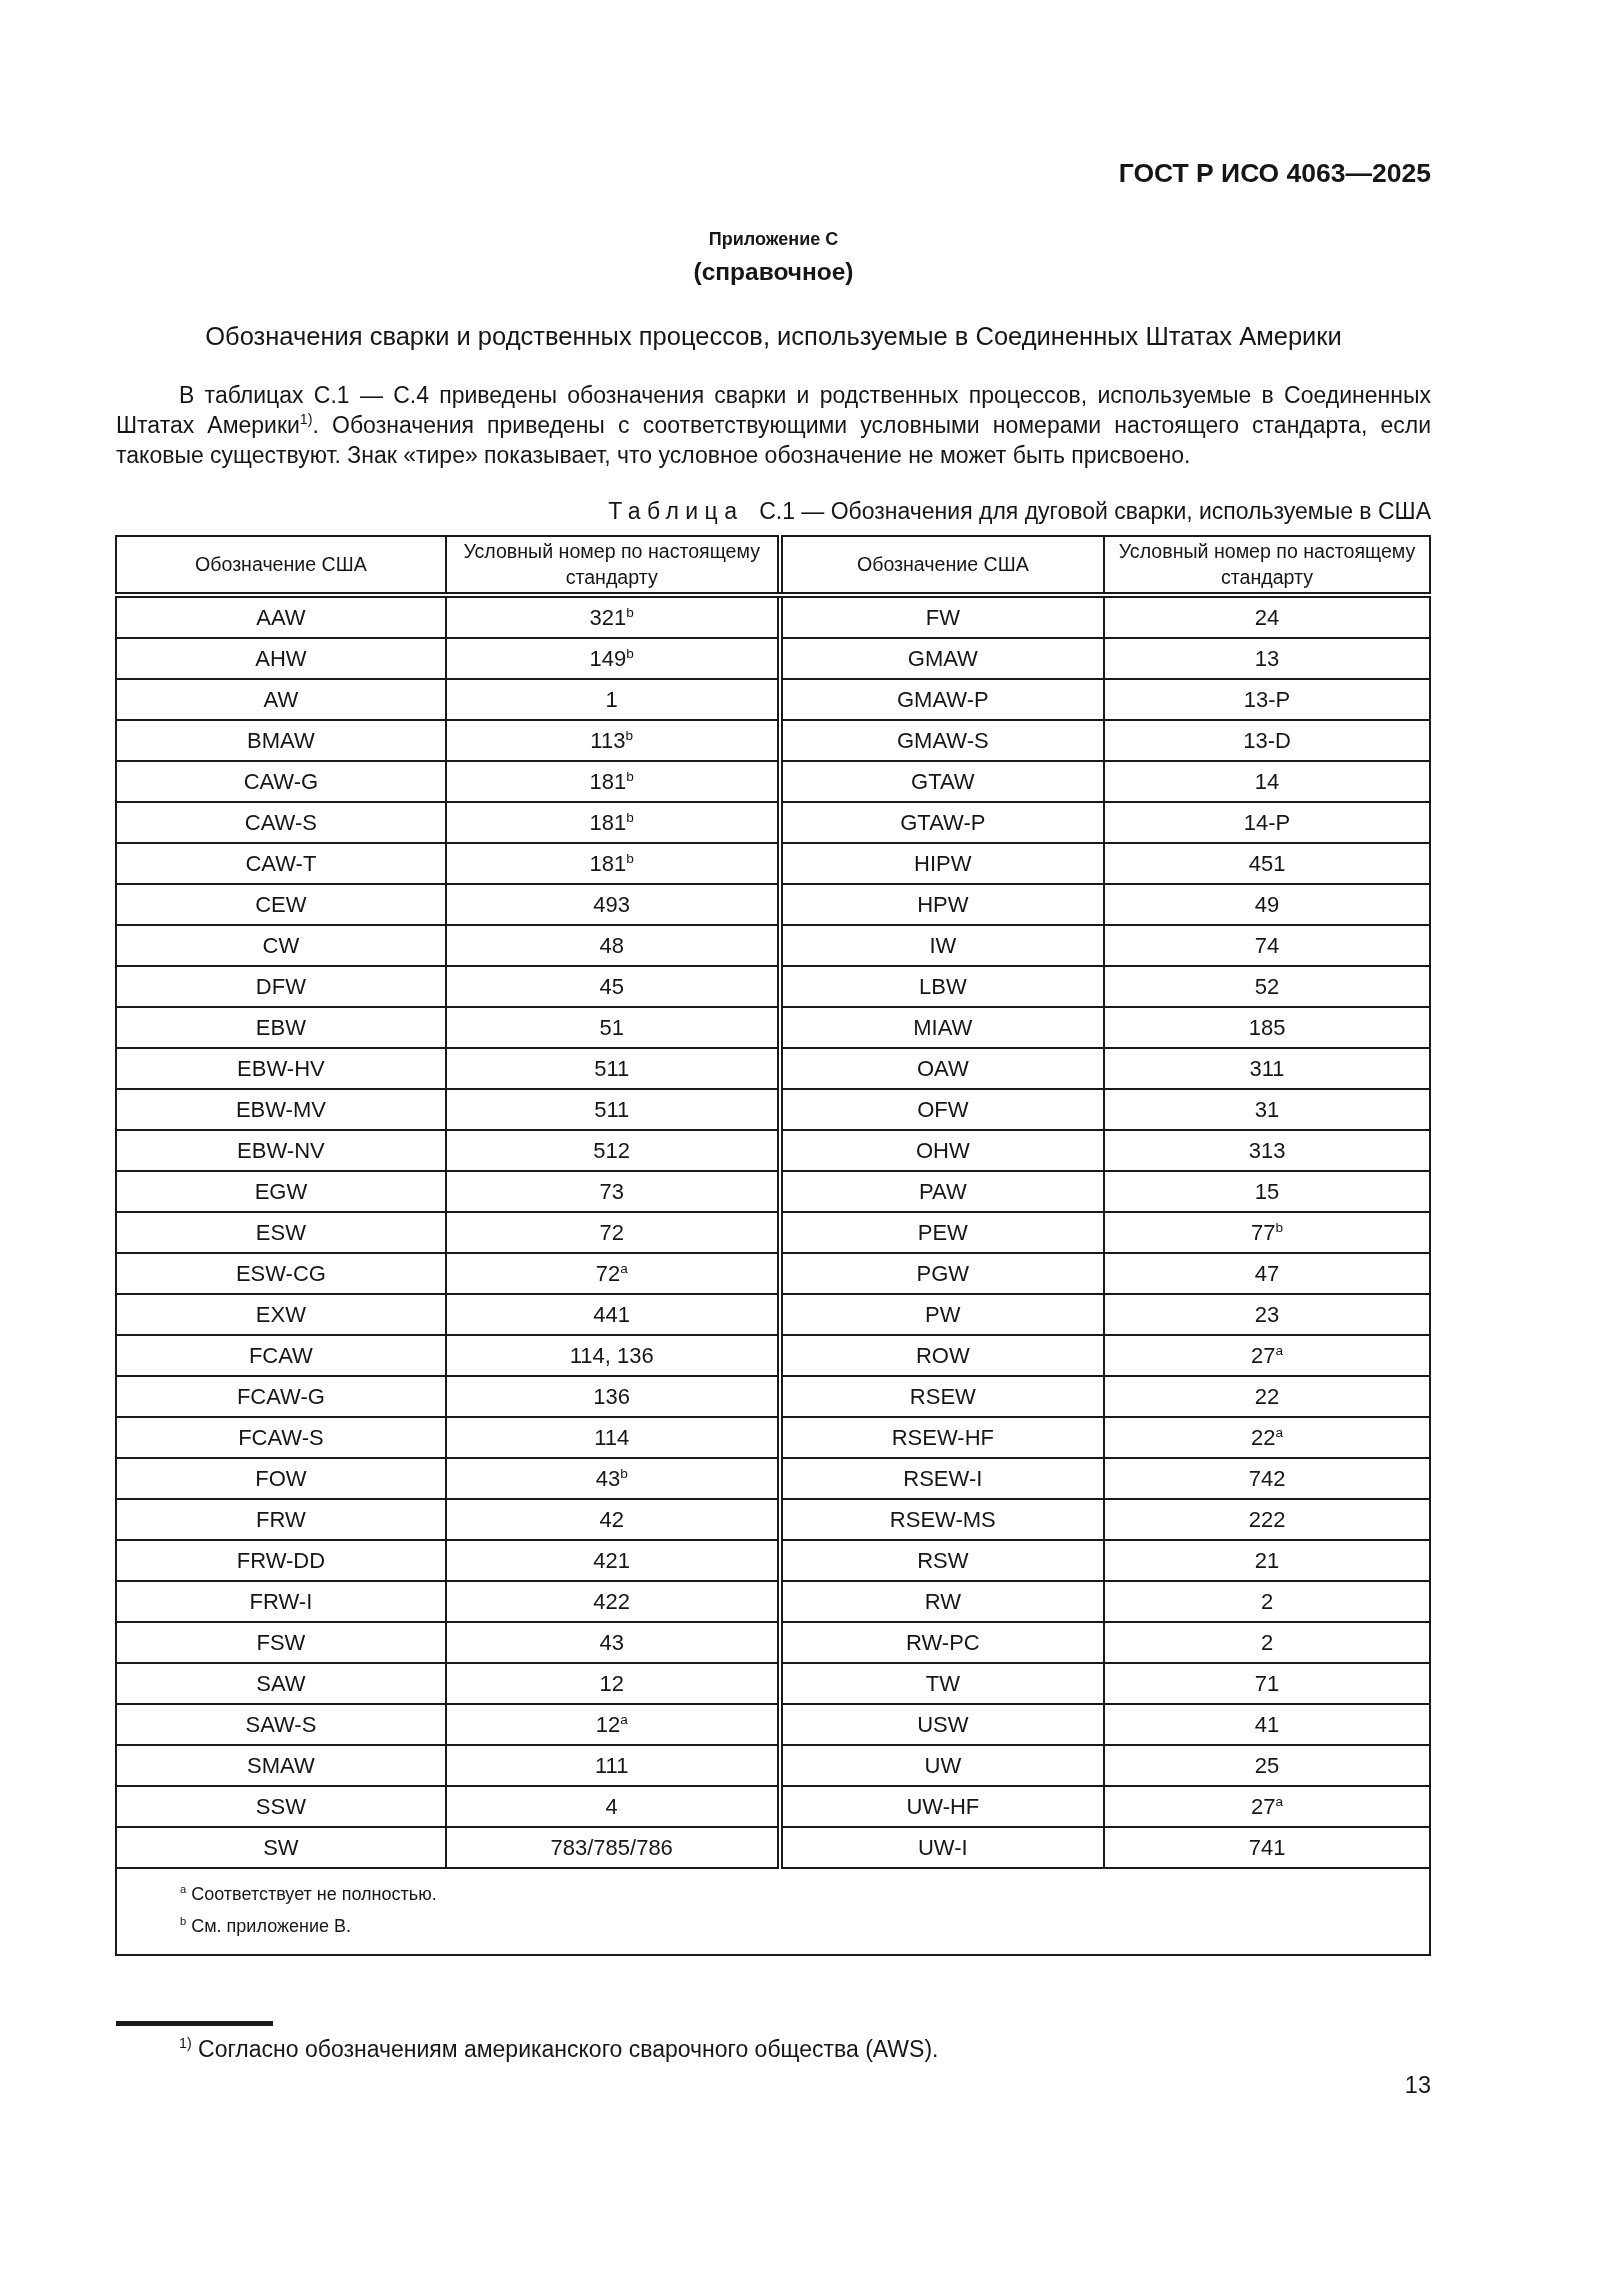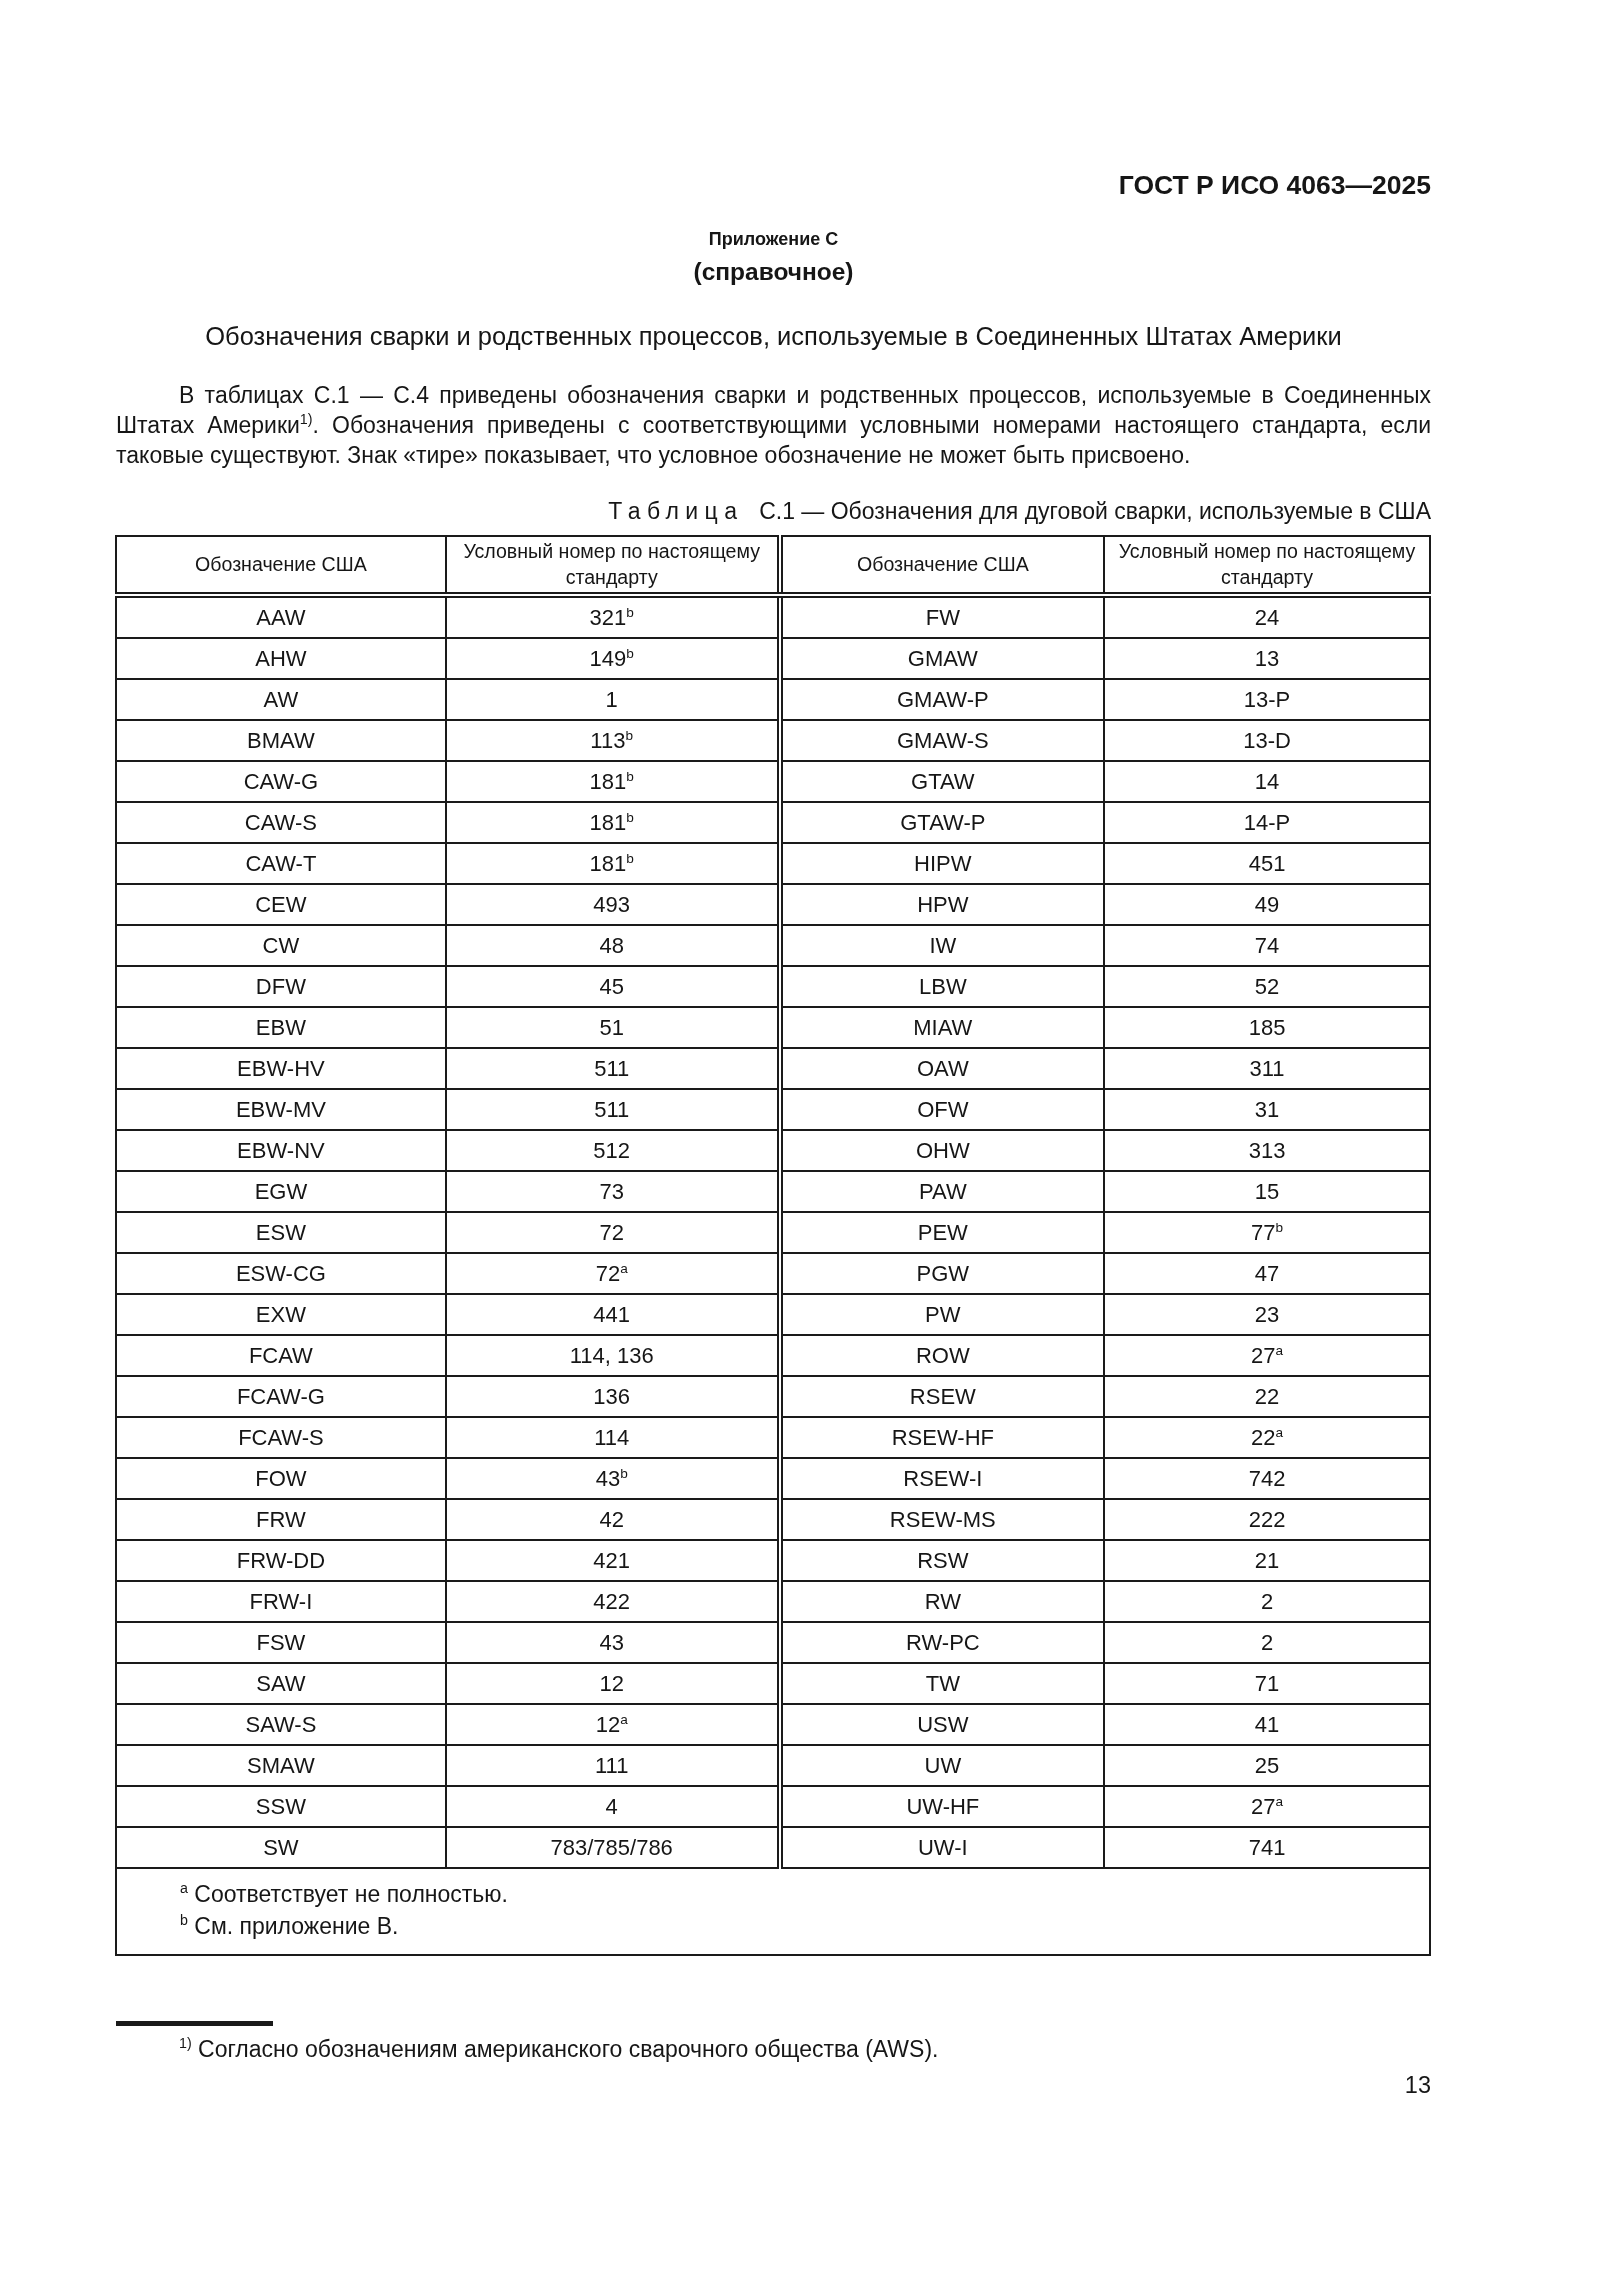--- a/index.html
+++ b/index.html
@@ -14,21 +14,21 @@
     font-family: "Liberation Sans", sans-serif;
     color: #161616;
     -webkit-font-smoothing: antialiased;
   }
   .page {
     position: absolute;
     inset: 0;
   }
   .doc-code {
     position: absolute;
-    top: 170px;
+    top: 158px;
     left: 116px;
     width: 1315px;
     text-align: right;
     font-weight: 700;
     font-size: 26.5px;
     line-height: 31px;
   }
   .annex {
     position: absolute;
     top: 225px;
@@ -117,21 +117,21 @@
   table.c1 .mid {
     border-left: 6.9px double #1a1a1a;
   }
   table.c1 tfoot td {
     border-top: 2.9px solid #1a1a1a;
     text-align: left;
     height: auto;
     padding: 8.8px 9.8px 11.8px 63px;
   }
   .fn {
-    font-size: 23px;
+    font-size: 18px;
     line-height: 32px;
   }
   sup {
     font-size: 0.62em;
     line-height: 0;
     vertical-align: super;
   }
   .fnrule {
     position: absolute;
     top: 2021px;

